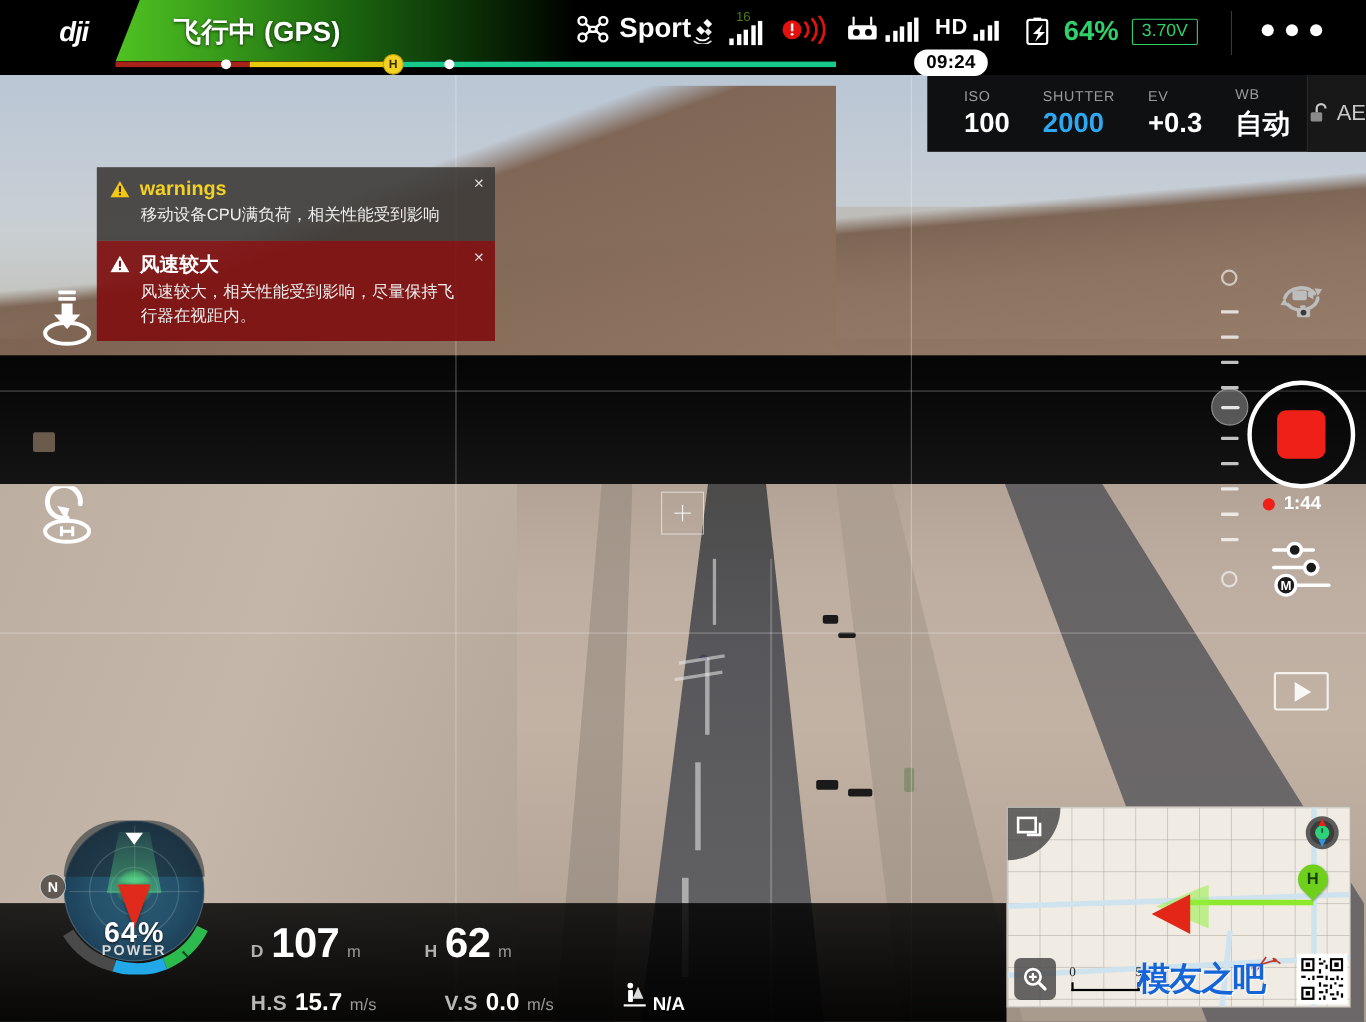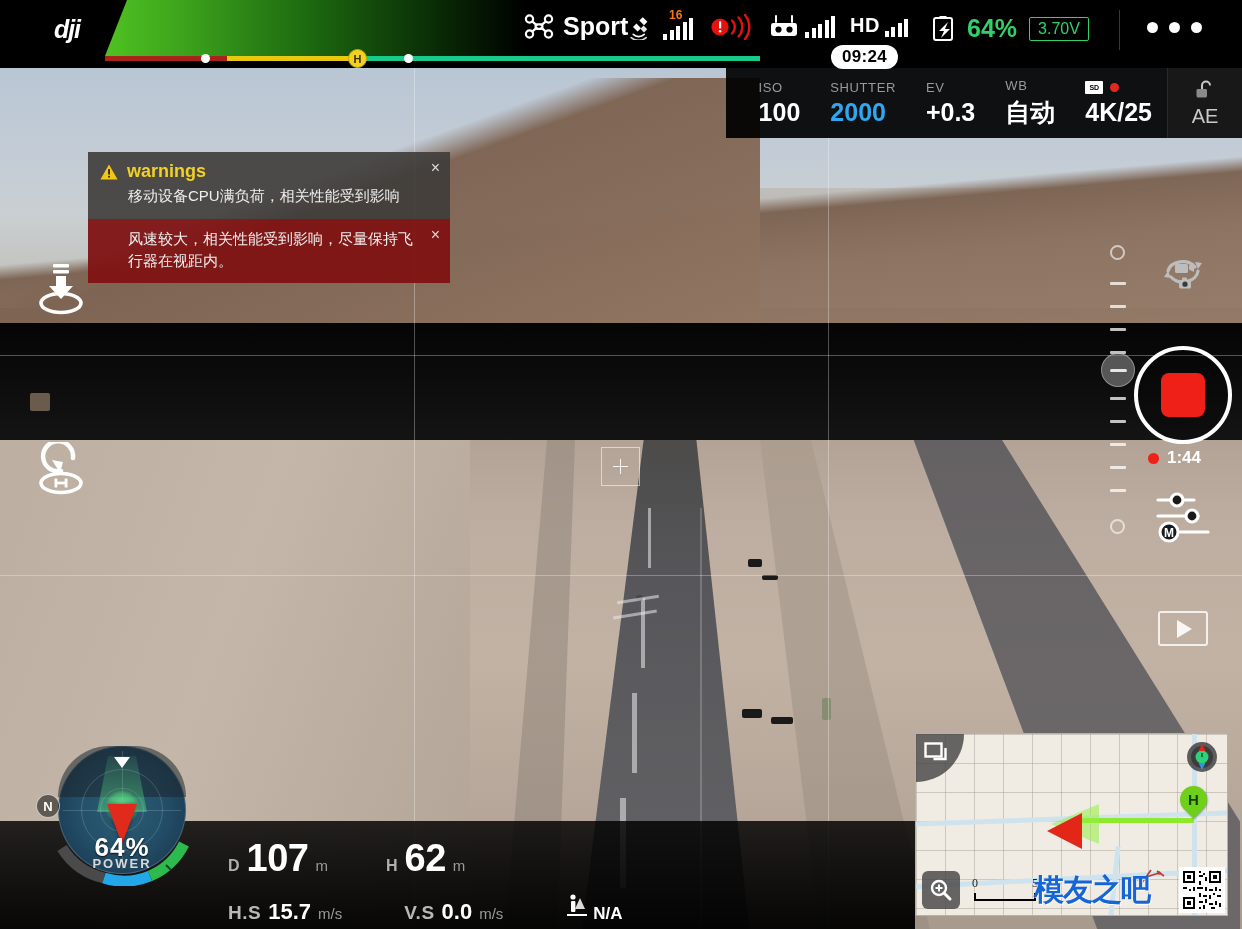--- a/index.html
+++ b/index.html
@@ -118,21 +118,21 @@
   .sport-group { position: absolute; left: 524px; top: 12px; display: flex; align-items: center; gap: 9px; }
   .sport-label { color: #fff; font-size: 25px; font-weight: bold; }
 
   .stat-group { position: absolute; top: 14px; display: flex; align-items: center; }
   .bars { display: flex; align-items: flex-end; gap: 2.5px; height: 22px; margin-left: 5px; }
   .bars i { display: block; width: 4px; background: #fff; }
   .bars i.b1 { height: 6px; } .bars i.b2 { height: 10px; } .bars i.b3 { height: 14px; }
   .bars i.b4 { height: 18px; } .bars i.b5 { height: 22px; }
   .sat-count {
     position: absolute; left: 39px; top: -6px;
-    color: #f97316; font-size: 12px; font-weight: bold;
+    color: #4d7c0f; font-size: 12px; font-weight: normal;
   }
   .hd-text { color: #fff; font-size: 20px; font-weight: bold; letter-spacing: .5px; }
   .batt-pct { color: #31d16a; font-size: 25px; font-weight: bold; margin-left: 9px; }
   .volt-box {
     margin-left: 12px; border: 1.5px solid #31d16a; color: #31d16a;
     font-size: 16px; padding: 2px 8px; border-radius: 2px; font-weight: normal;
   }
   .menu-dots { position: absolute; right: 40px; top: 22px; display: flex; gap: 11px; }
   .menu-dots span { width: 11px; height: 11px; background: #fff; border-radius: 50%; display: block; }
   .topbar-sep { position: absolute; right: 122px; top: 10px; width: 1px; height: 40px; background: rgba(255,255,255,.22); }
@@ -148,24 +148,23 @@
   .cam-value { color: #fff; font-size: 25px; font-weight: bold; }
   .cam-value.blue { color: #2fa8f2; }
   .sd-row { display: flex; align-items: center; gap: 7px; margin-bottom: 3px; height: 16px; }
   .sd-chip {
     width: 18px; height: 13px; background: #fff; color: #000;
     font-size: 7px; font-weight: bold; display: flex; align-items: center;
     justify-content: center; border-radius: 1px;
   }
   .rec-dot { width: 9px; height: 9px; border-radius: 50%; background: #e2281e; }
   .ae-box {
-    width: 75px; height: 70px; background: rgba(25,25,25,.95);
+    width: 54px; height: 70px; background: rgba(25,25,25,.95);
     display: flex; align-items: center; justify-content: center; gap: 4px;
     border-left: 1px solid rgba(255,255,255,.08);
-    flex-direction: column;
   }
   .ae-text { color: #c8c8c8; font-size: 20px; }
 
   
   .warn-wrap { position: absolute; left: 88px; top: 152px; width: 362px; z-index: 30; }
   .warn {
     position: relative; padding: 9px 34px 12px 12px;
   }
   .warn.grey { background: rgba(62,60,58,.90); }
   .warn.red  { background: rgba(126,18,18,.94); }
@@ -393,20 +392,21 @@
   <div class="grid-h" style="top:575px;"></div>
 
   <div class="topbar">
 
     <div class="status-wedge"></div>
 
     <div class="dji-logo">
       <span>dji</span>
     </div>
 
+    <div class="flight-status">飞行中 (GPS)</div>
 
     <div class="battery-track">
       <div class="bt-seg" style="left:0;width:122px;background:#a8231a;"></div>
       <div class="bt-seg" style="left:122px;width:130px;background:#e8c90e;"></div>
       <div class="bt-seg" style="left:252px;width:403px;background:#17c98a;"></div>
       <div class="bt-dot" style="left:96px;"></div>
       <div class="bt-dot" style="left:299px;"></div>
       <div class="bt-home" style="left:243px;">H</div>
       <div class="bt-time">09:24</div>
     </div>
@@ -519,27 +519,20 @@
       <div class="cam-value blue">2000</div>
     </div>
     <div class="cam-item">
       <div class="cam-label">EV</div>
       <div class="cam-value">+0.3</div>
     </div>
     <div class="cam-item">
       <div class="cam-label">WB</div>
       <div class="cam-value">自动</div>
     </div>
-    <div class="cam-item">
-      <div class="sd-row">
-        <span class="sd-chip">SD</span>
-        <span class="rec-dot"></span>
-      </div>
-      <div class="cam-value">4K/25</div>
-    </div>
     <div class="ae-box">
       <svg width="22" height="22" viewBox="0 0 22 22">
         <path d="M8 10 V6.6 a4 4 0 0 1 8 0" fill="none" stroke="#c8c8c8" stroke-width="2"></path>
         <rect x="2.5" y="10" width="10.5" height="8.5" rx="1.4" fill="#8a8a8a"></rect>
       </svg>
       <span class="ae-text">AE</span>
     </div>
   </div>
 
   <div class="warn-wrap">
@@ -551,20 +544,28 @@
           <rect x="8.1" y="5" width="1.9" height="5.6" fill="#3a2f00"></rect>
           <circle cx="9.05" cy="12.7" r="1.05" fill="#3a2f00"></circle>
         </svg>
         <span class="warn-title">warnings</span>
       </div>
       <div class="warn-body">移动设备CPU满负荷，相关性能受到影响</div>
       <div class="warn-close">×</div>
     </div>
 
     <div class="warn red">
+      <div class="warn-head">
+        <svg class="tri-icon" viewBox="0 0 18 16">
+          <path d="M9 0.6 L17.6 15.4 L0.4 15.4 Z" fill="#ffffff"></path>
+          <rect x="8.1" y="5" width="1.9" height="5.6" fill="#7e1212"></rect>
+          <circle cx="9.05" cy="12.7" r="1.05" fill="#7e1212"></circle>
+        </svg>
+        <span class="warn-title">风速较大</span>
+      </div>
       <div class="warn-body">风速较大，相关性能受到影响，尽量保持飞行器在视距内。</div>
       <div class="warn-close">×</div>
     </div>
   </div>
 
   <div class="side-btn" id="btn-landing">
     <svg width="52" height="55" viewBox="0 0 52 55">
       <g fill="#fff">
         <rect x="18" y="2" width="16" height="3.4" rx="1"></rect>
         <rect x="18" y="8" width="16" height="3.4" rx="1"></rect>

